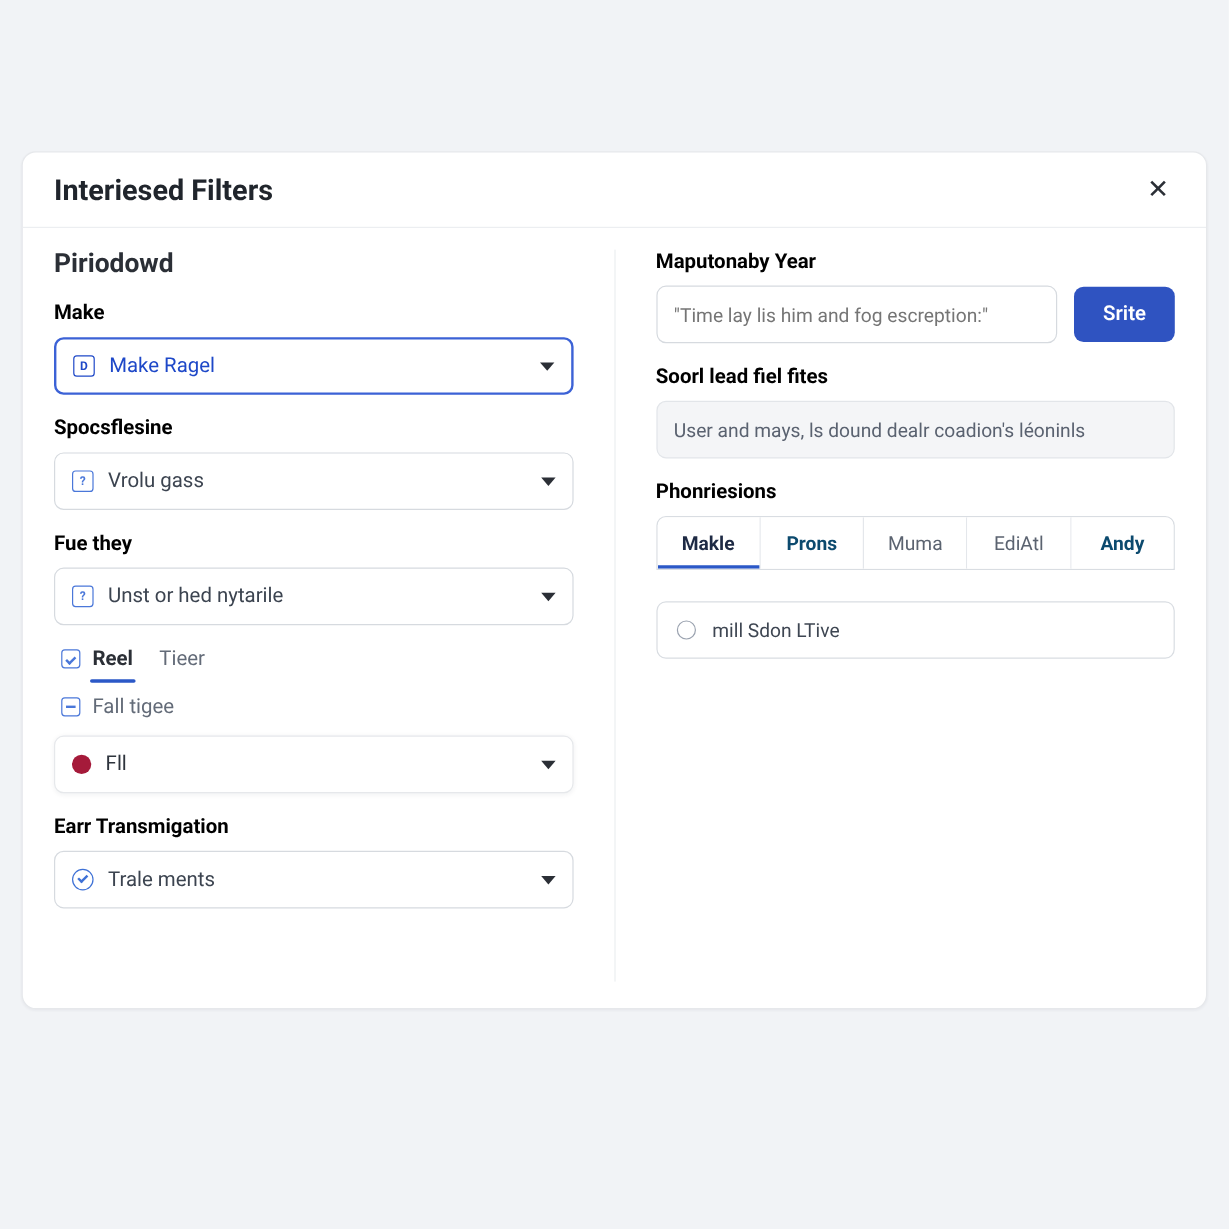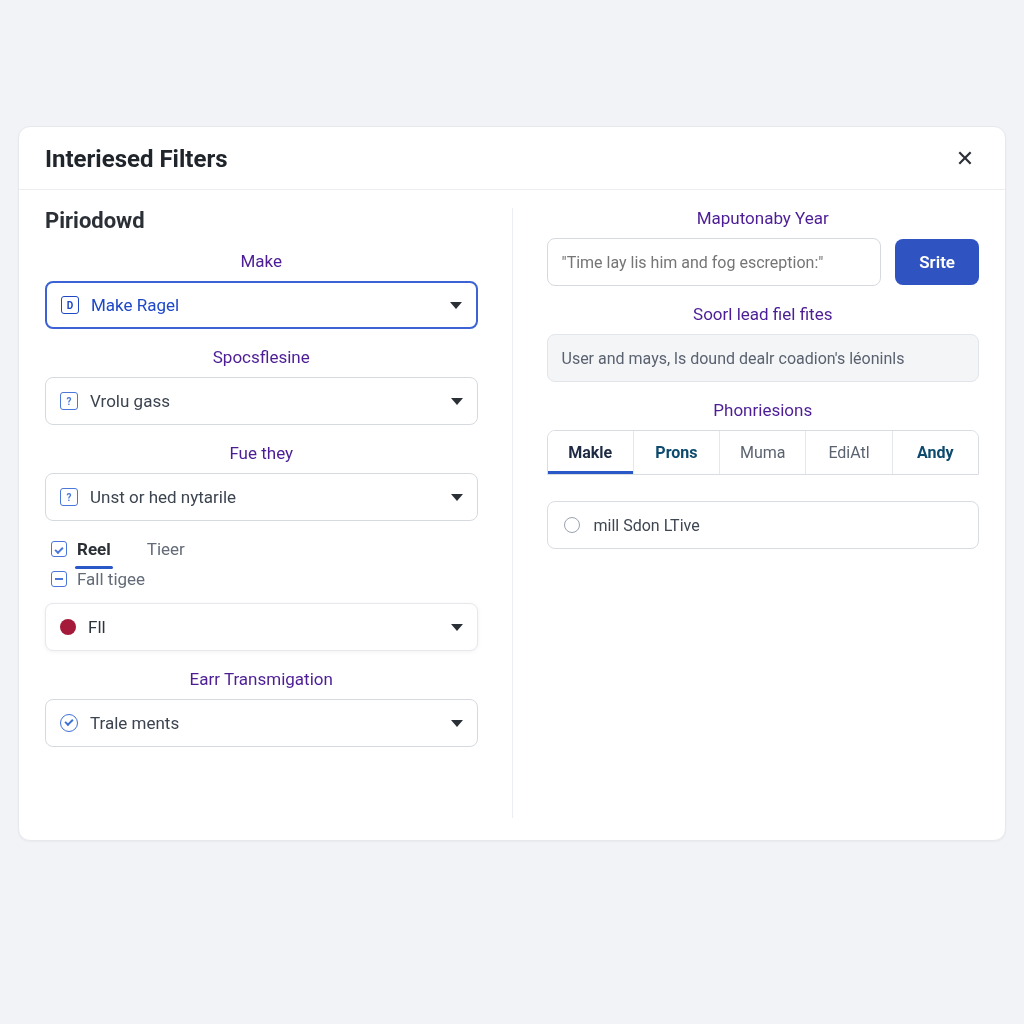--- a/index.html
+++ b/index.html
@@ -59,25 +59,24 @@
   .section-title {
     font-size: 22px;
     font-weight: 700;
     color: #2b2f36;
     margin-bottom: 18px;
   }
 
   .field { margin-bottom: 18px; }
   .field-label {
     font-size: 17px;
-    color: #4c1d95;
+    color: #000000;
     margin-bottom: 10px;
     display: block;
-    font-weight: 400;
-    text-align: center;
+    font-weight: 700;
   }
 
   .select, .input, .readonly {
     width: 100%;
     height: 48px;
     border: 1px solid #d6dadf;
     border-radius: 8px;
     background: #ffffff;
     display: flex;
     align-items: center;
@@ -120,21 +119,21 @@
   .select .caret, .fil-row .caret {
     margin-left: auto;
     width: 0; height: 0;
     border-left: 6px solid transparent;
     border-right: 6px solid transparent;
     border-top: 7px solid #2b2f36;
   }
 
   .chip-row {
     display: flex;
-    gap: 36px;
+    gap: 22px;
     padding: 4px 2px 6px 2px;
     font-size: 17px;
     color: #636b78;
   }
   .chip-row .chip {
     display: inline-flex; align-items: center; gap: 10px;
   }
   .chip .box {
     width: 16px; height: 16px;
     border: 1.5px solid #4a77d9;
@@ -309,21 +308,21 @@
 
         <div class="chip-row" style="margin-top:14px;padding-left:6px;">
           <span class="chip active">
             <span class="box checked"></span>
             <span>Reel</span>
           </span>
           <span class="chip">
             <span>Tieer</span>
           </span>
         </div>
-        <div class="chip-row" style="padding-left:6px;">
+        <div class="chip-row" style="padding-left:6px;margin-top:10px;">
           <span class="chip">
             <span class="box dash"></span>
             <span>Fall tigee</span>
           </span>
         </div>
 
         <div class="fil-row">
           <span class="dot"></span>
           <span class="label">Fll</span>
           <span class="caret"></span>

